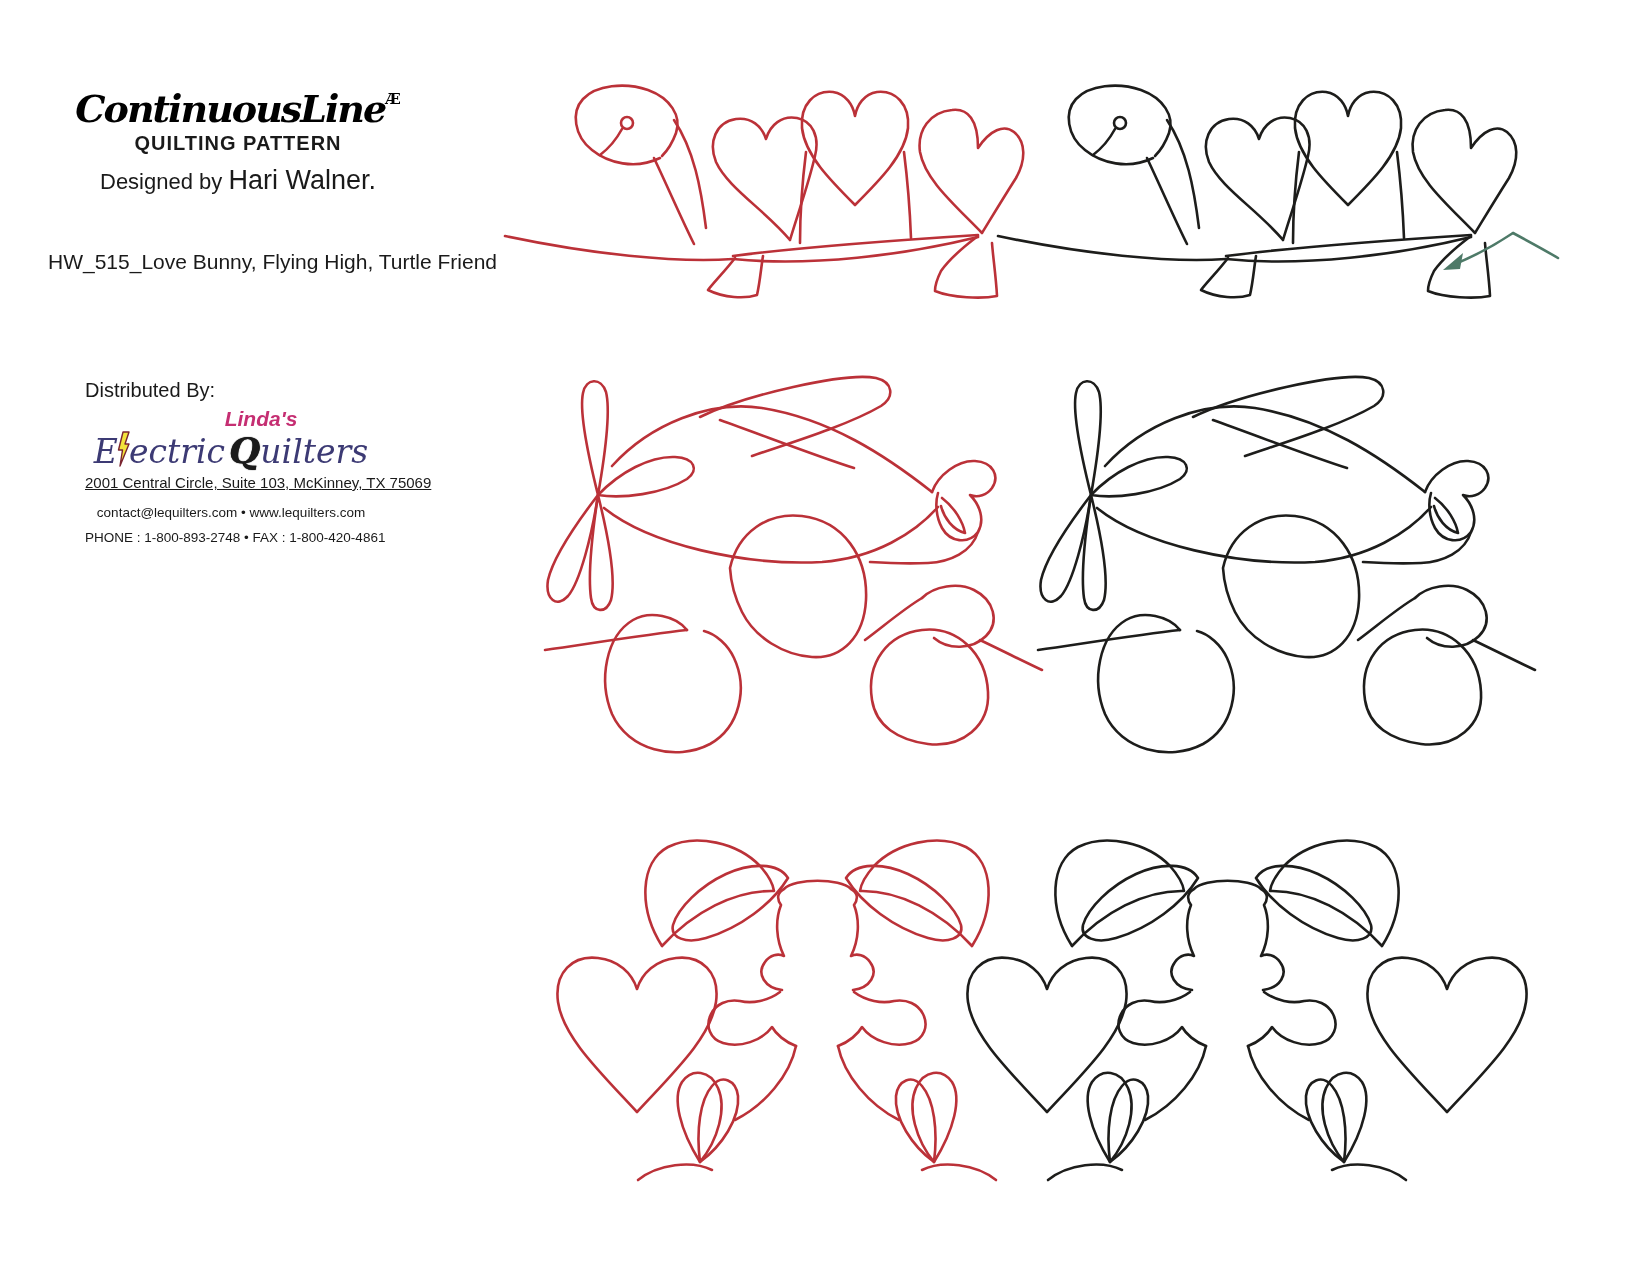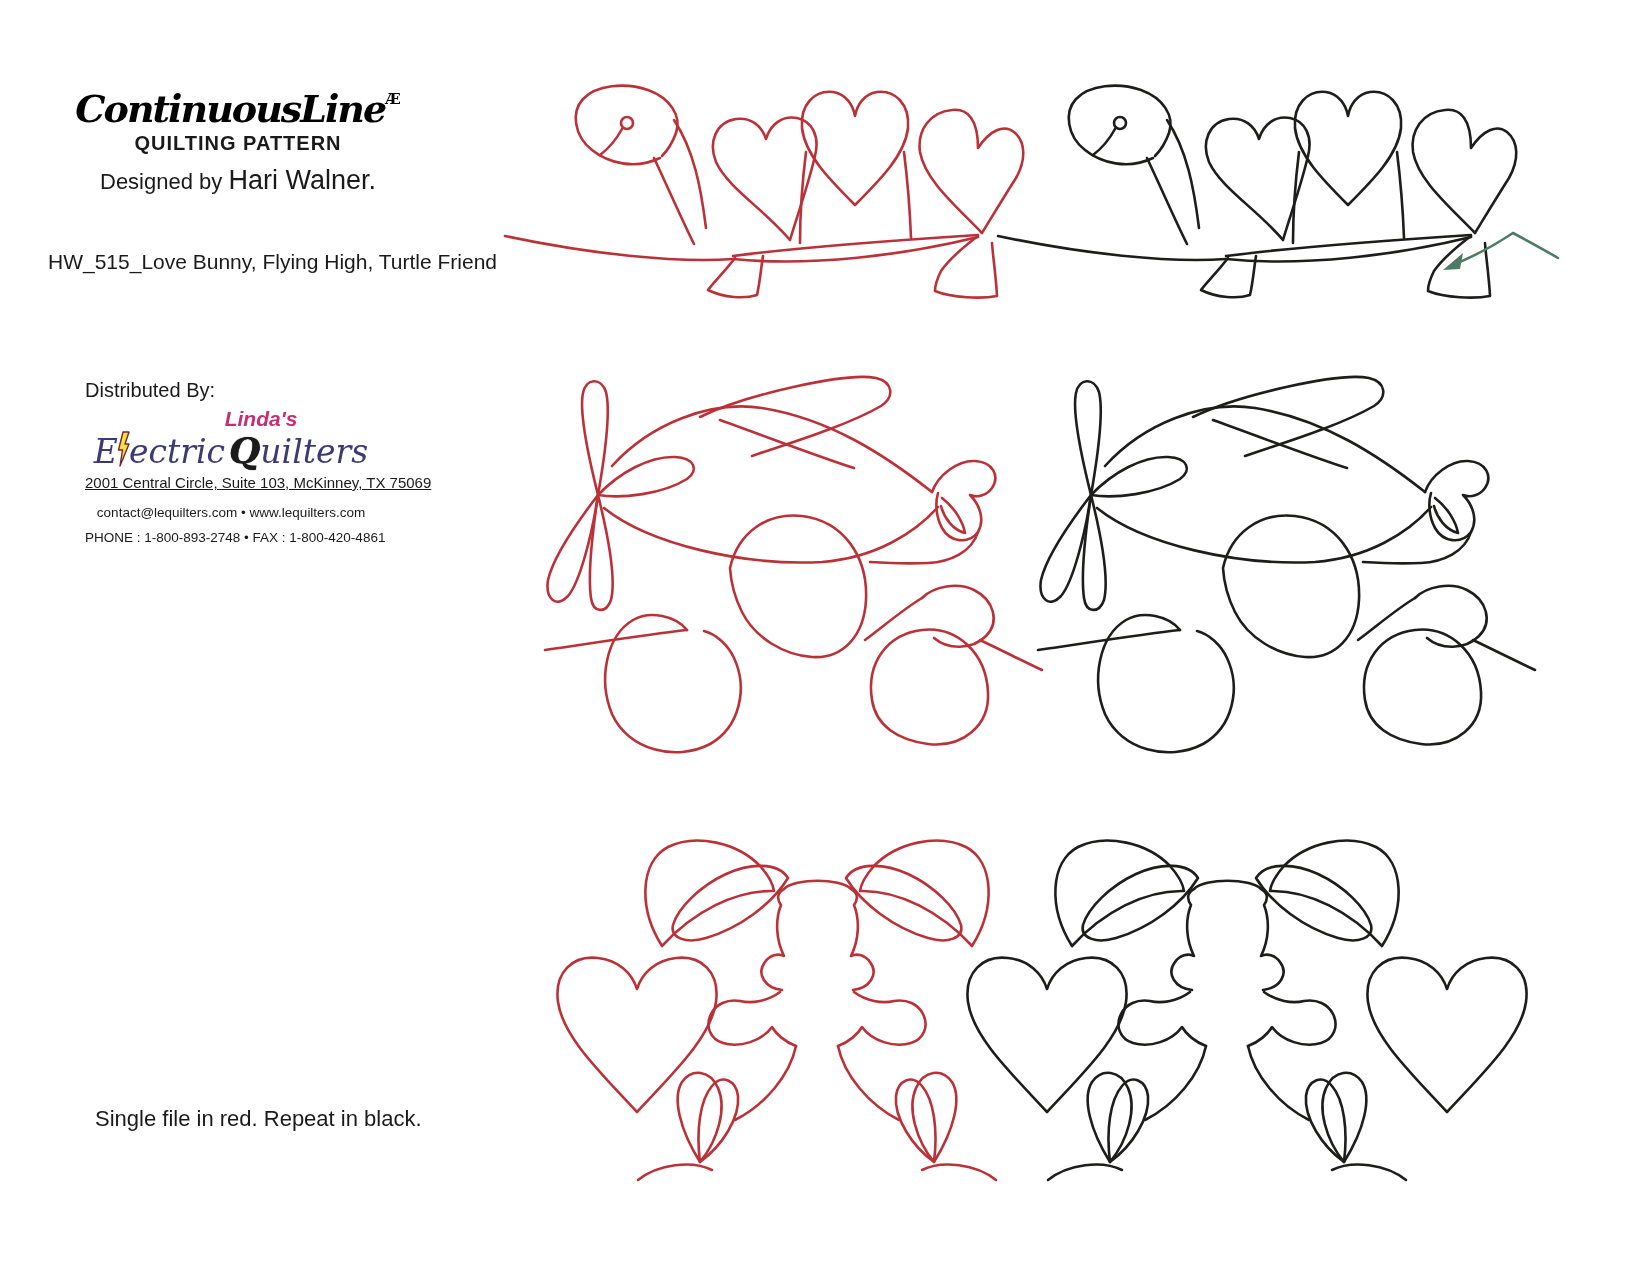--- a/index.html
+++ b/index.html
@@ -161,15 +161,14 @@
         <span class="logo-electric">ectric</span>
         <span class="logo-q">Q</span>
         <span class="logo-quilters-rest">uilters</span>
       </div>
     </div>
     <div class="dist-address">2001 Central Circle, Suite 103, McKinney, TX 75069</div>
     <div class="dist-contact">contact@lequilters.com • www.lequilters.com</div>
     <div class="dist-phone">PHONE : 1-800-893-2748 • FAX : 1-800-420-4861</div>
   </div>
 
-  <div class="text-layer footnote">Single file in red. Repeat in black.</div>
 
 </div>
 
 </body></html>

